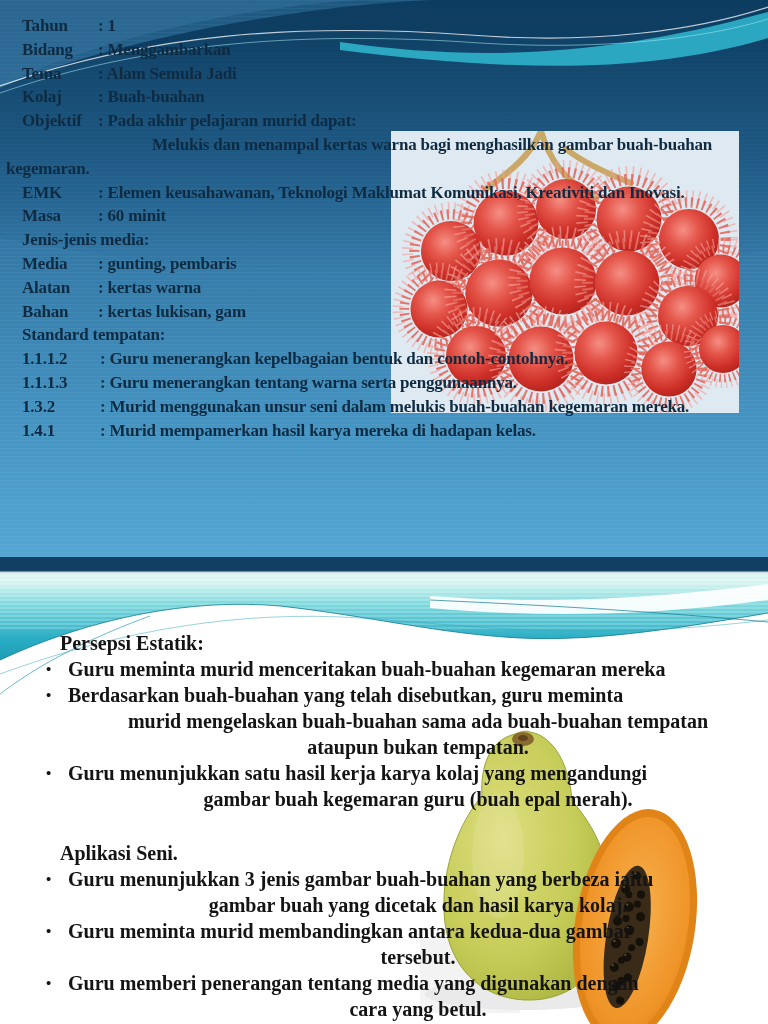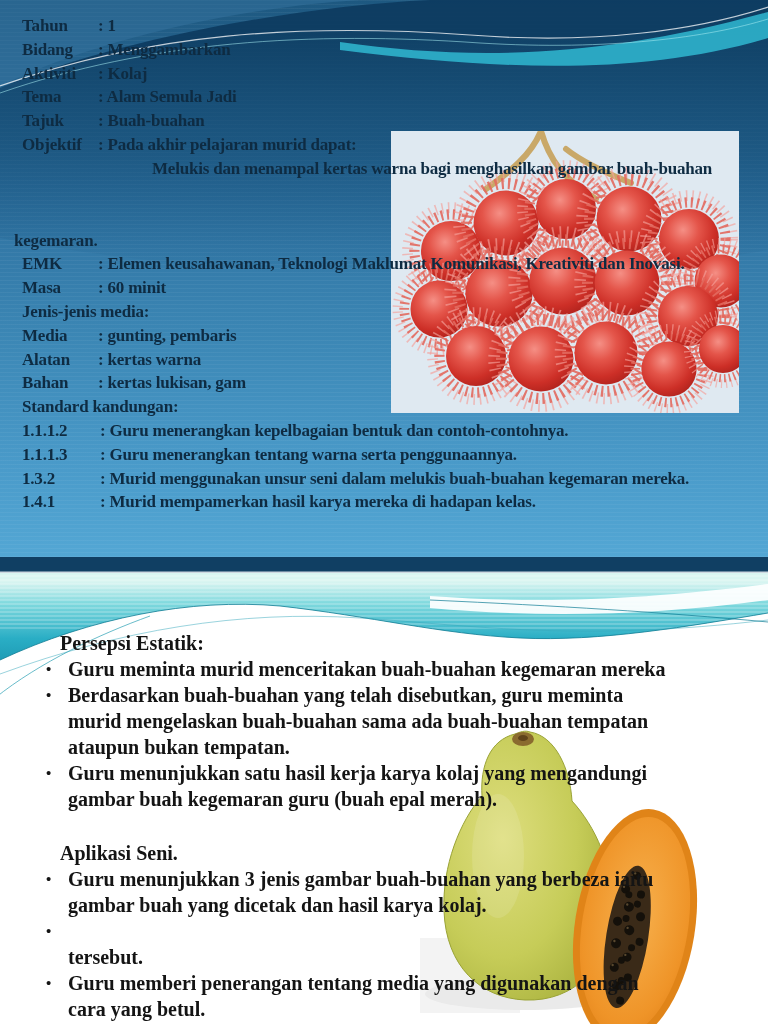--- a/index.html
+++ b/index.html
@@ -26,34 +26,34 @@
   .top-text{
     position:absolute;left:0;top:14px;width:768px;
     font-size:17px;font-weight:bold;color:#0e2b42;line-height:23.8px;
     letter-spacing:-0.2px;
   }
   .tl{white-space:nowrap;display:flex;padding-left:22px;}
   .tl .lbl{flex:0 0 76px;}
   .tl.std .lbl{flex:0 0 78px;}
   .tl.plain{display:block;}
   .tl.cont1{padding-left:96px;text-align:center;}
-  .tl.cont2{padding-left:14px;margin-top:48px;}
+  .tl.cont2{padding-left:6px;}
   
   .divider{position:absolute;left:0;top:556px;width:768px;height:160px;pointer-events:none;}
   
   .slide-bottom{position:absolute;left:0;top:630px;width:768px;height:394px;}
   .photo-papaya{position:absolute;left:420px;top:96px;width:300px;height:298px;}
   .bottom-text{
     position:absolute;left:0;top:0;width:768px;
     font-size:20px;font-weight:bold;color:#141414;line-height:26px;
   }
   .bheading{padding-left:40px;margin-left:20px;}
   .bullet-line{display:flex;padding-left:46px;}
   .bullet-line .b{flex:0 0 22px;font-size:15px;line-height:26px;}
-  .bullet-cont{padding-left:68px;}
+  .bullet-cont{padding-left:68px;text-align:center;}
   .gap{height:28px;}
   svg{display:block;}
 </style>
 </head>
 <body>
 
 <div class="slide-top">
   <div class="stripes"></div>
 
   <svg class="top-waves" width="768" height="573" viewBox="0 0 768 573">
@@ -112,29 +112,25 @@
   <div class="top-text">
     <div class="tl">
         <span class="lbl">Tahun</span>
         <span class="val">: 1</span>
       </div>
     <div class="tl">
         <span class="lbl">Bidang</span>
         <span class="val">: Menggambarkan</span>
       </div>
     <div class="tl">
-        <span class="lbl">Aktiviti</span>
-        <span class="val">: Kolaj</span>
-      </div>
-    <div class="tl">
         <span class="lbl">Tema</span>
         <span class="val">: Alam Semula Jadi</span>
       </div>
     <div class="tl">
-        <span class="lbl">Tajuk</span>
+        <span class="lbl">Kolaj</span>
         <span class="val">: Buah-buahan</span>
       </div>
     <div class="tl">
         <span class="lbl">Objektif</span>
         <span class="val">: Pada akhir pelajaran murid dapat:</span>
       </div>
     <div class="tl plain cont1">Melukis dan menampal kertas warna bagi menghasilkan gambar buah-buahan</div>
     <div class="tl plain cont2">kegemaran.</div>
     <div class="tl">
         <span class="lbl">EMK</span>
@@ -150,21 +146,21 @@
         <span class="val">: gunting, pembaris</span>
       </div>
     <div class="tl">
         <span class="lbl">Alatan</span>
         <span class="val">: kertas warna</span>
       </div>
     <div class="tl">
         <span class="lbl">Bahan</span>
         <span class="val">: kertas lukisan, gam</span>
       </div>
-    <div class="tl plain" style="padding-left:22px">Standard kandungan:</div>
+    <div class="tl plain" style="padding-left:22px">Standard tempatan:</div>
     <div class="tl std">
         <span class="lbl">1.1.1.2</span>
         <span class="val">: Guru menerangkan kepelbagaian bentuk dan contoh-contohnya.</span>
       </div>
     <div class="tl std">
         <span class="lbl">1.1.1.3</span>
         <span class="val">: Guru menerangkan tentang warna serta penggunaannya.</span>
       </div>
     <div class="tl std">
         <span class="lbl">1.3.2</span>
@@ -299,20 +295,21 @@
     <div class="gap"></div>
 
     <div class="bheading">Aplikasi Seni.</div>
     <div class="bullet-line">
         <span class="b">•</span>
         <span>Guru menunjukkan 3 jenis gambar buah-buahan yang berbeza iaitu</span>
       </div>
     <div class="bullet-cont">gambar buah yang dicetak dan hasil karya kolaj.</div>
     <div class="bullet-line">
         <span class="b">•</span>
+        <span>Guru meminta murid membandingkan antara kedua-dua gambar</span>
       </div>
     <div class="bullet-cont">tersebut.</div>
     <div class="bullet-line">
         <span class="b">•</span>
         <span>Guru memberi penerangan tentang media yang digunakan dengan</span>
       </div>
     <div class="bullet-cont">cara yang betul.</div>
     <div class="bullet-line">
         <span class="b">•</span>
         <span>Guru memerintahkan murid menghasilkan buah kolaj di atas kertas lukisan.</span>

